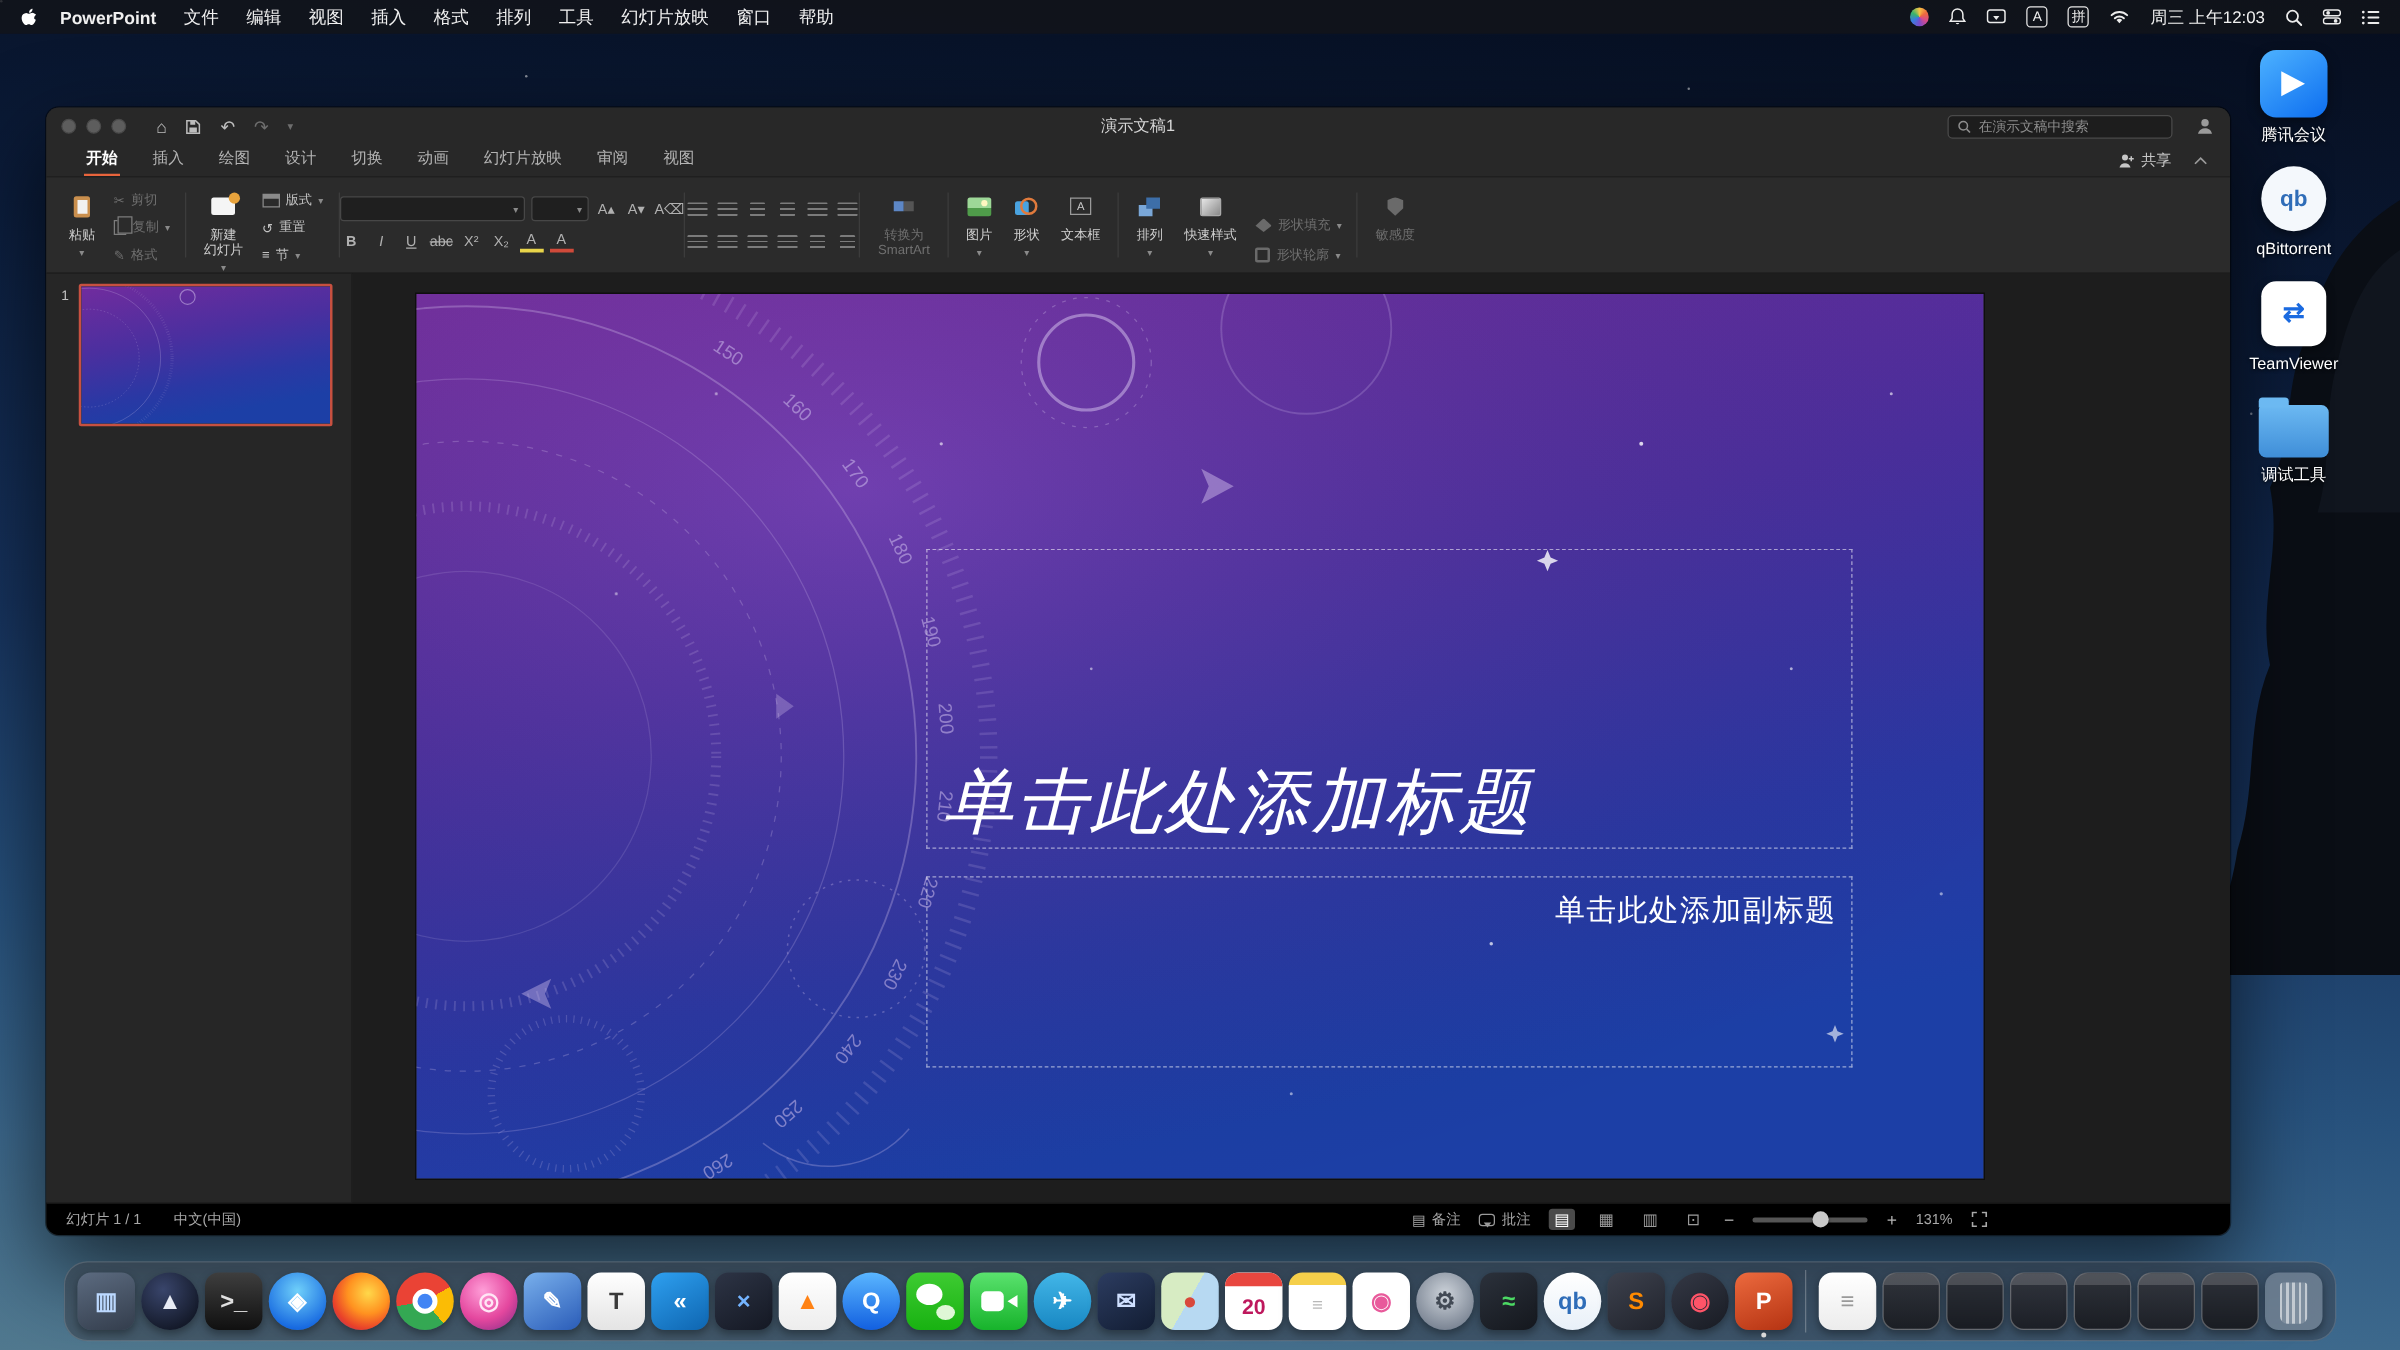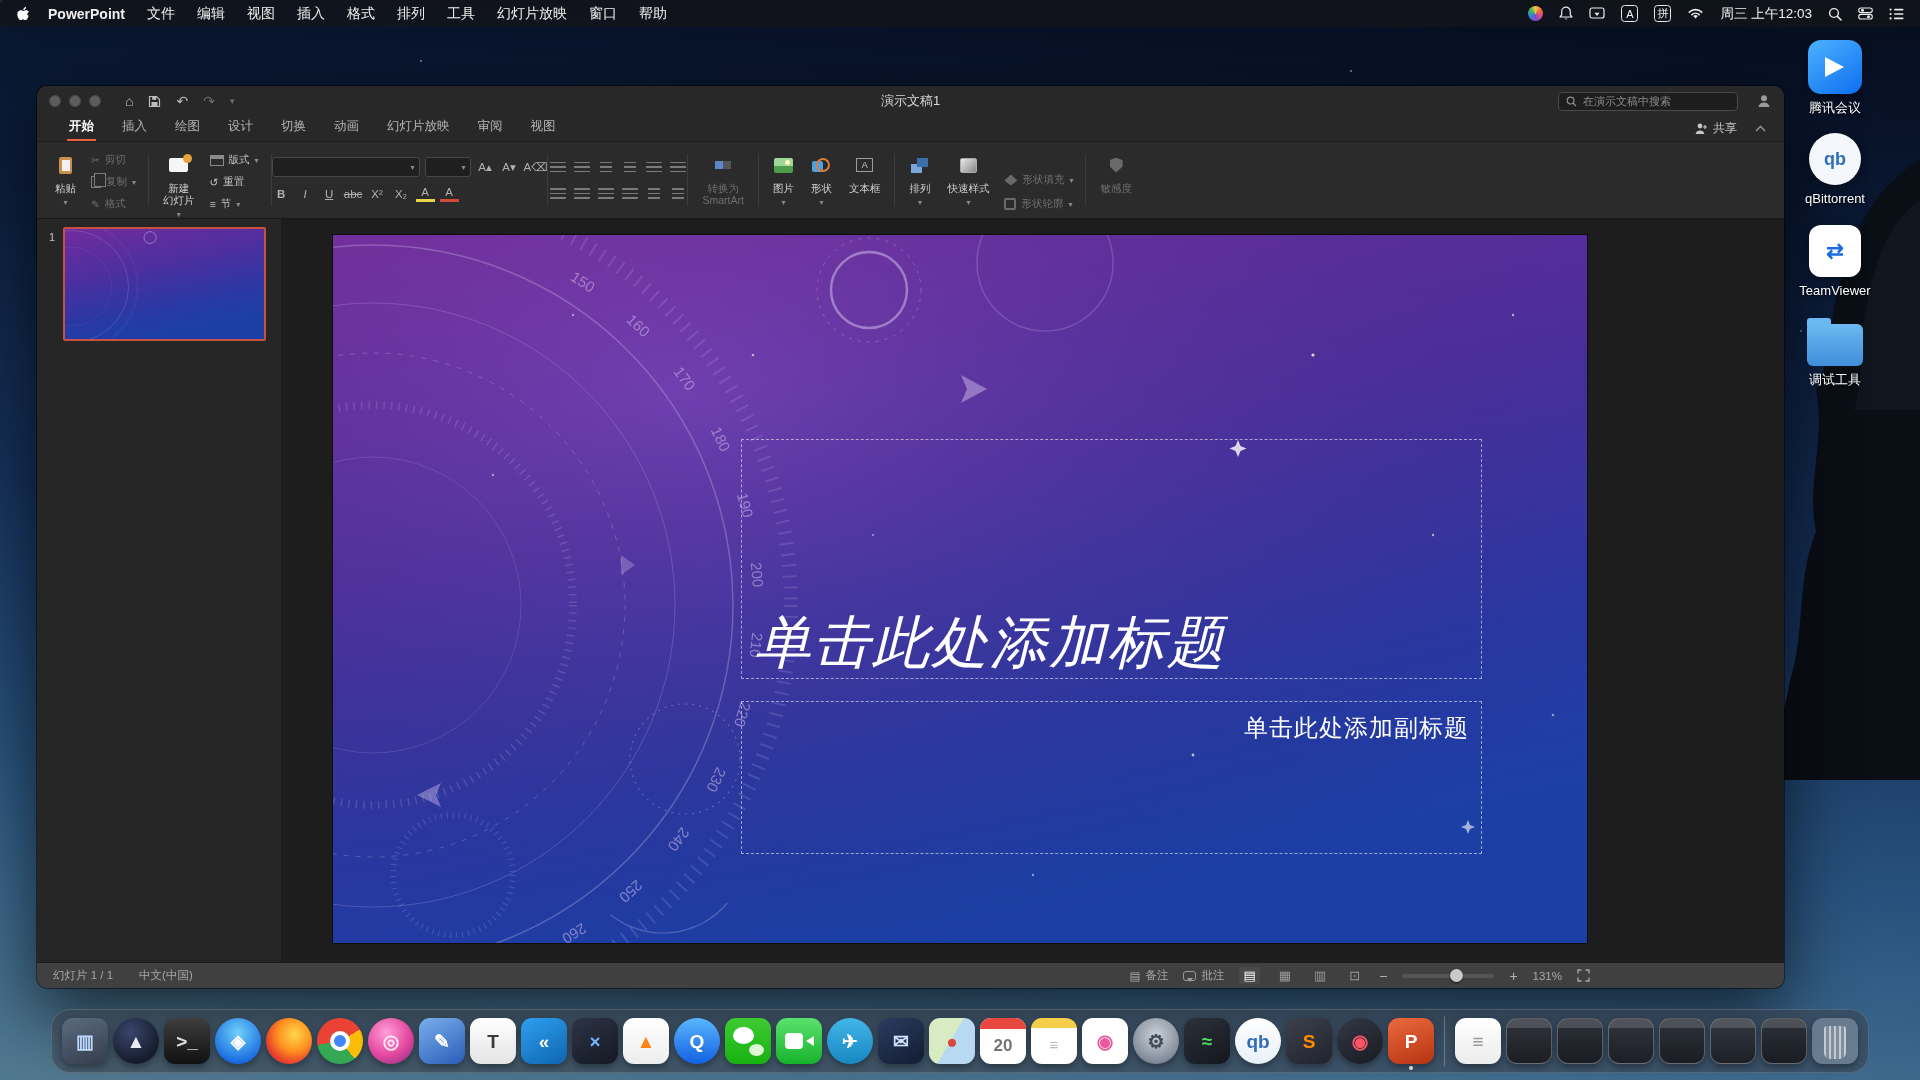--- a/index.html
+++ b/index.html
@@ -162,21 +162,21 @@
   .ph-box { position:absolute; border:1px dashed rgba(255,255,255,.55); color:#fff; display:flex; }
   .title-ph { left:408px; top:204px; width:741px; height:240px;
     align-items:flex-end; padding:6px 12px 2px;font-style:italic; }
   .title-ph span { font-family:"DejaVu Serif","Liberation Serif",serif; font-size:57px;
     letter-spacing:2px; line-height:1.15; white-space:nowrap; }
   .subtitle-ph { left:408px; top:466px; width:741px; height:153px;
     align-items:flex-start; justify-content:flex-end; padding:10px 12px; }
   .subtitle-ph span { font-family:"DejaVu Serif","Liberation Serif",serif; font-size:24px;
     letter-spacing:1px; white-space:nowrap; }
 
-  .statusbar { height:26px; flex:0 0 26px; background:#404040; border-top:1px solid #1c1c1c;
+  .statusbar { height:26px; flex:0 0 26px; background:#000000; border-top:1px solid #1c1c1c;
     display:flex; align-items:center; padding:0 16px; gap:26px; color:#a8a8a8; font-size:11.5px; }
   .sb-right { margin-left:auto; display:flex; align-items:center; gap:15px; padding-right:178px; }
   .sb-btn { display:flex; align-items:center; gap:5px; }
   .sb-bub { width:13px; height:10px; border:1px solid #9a9a9a; border-radius:3px; position:relative; }
   .sb-bub::after { content:''; position:absolute; left:3px; bottom:-5px;
     border:3px solid transparent; border-top:4px solid #9a9a9a; }
   .vbtn { font-size:13px; color:#9a9a9a; padding:1px 4px; border-radius:3px; }
   .vbtn.active { color:#fff; background:#4a4a4a; }
   .zoom-track { width:92px; height:4px; background:#555; border-radius:2px; position:relative; }
   .zoom-knob { position:absolute; left:52%; top:-4.5px; width:13px; height:13px; border-radius:50%;
@@ -791,21 +791,21 @@
         </div>
 
       </div>
       <div class="dock-item">
         <div class="dock-ic" style="background: linear-gradient(120deg, rgb(215, 236, 195) 0px, rgb(215, 236, 195) 48%, rgb(183, 217, 242) 48%, rgb(183, 217, 242) 100%); color: rgb(216, 72, 60);">
           <span class="dock-glyph">●</span>
         </div>
 
       </div>
       <div class="dock-item">
-        <div class="dock-ic cal" style="background: rgb(255, 255, 255); color: #737373; justify-content: center;">
+        <div class="dock-ic cal" style="background: rgb(255, 255, 255); color: #be185d; justify-content: center;">
           <span class="dock-glyph">20</span>
         </div>
 
       </div>
       <div class="dock-item">
         <div class="dock-ic notes-ic" style="background: linear-gradient(rgb(245, 207, 74) 0px, rgb(245, 207, 74) 10px, rgb(255, 255, 255) 10px); color: rgb(184, 184, 184);">
           <span class="dock-glyph">≡</span>
         </div>
 
       </div>

